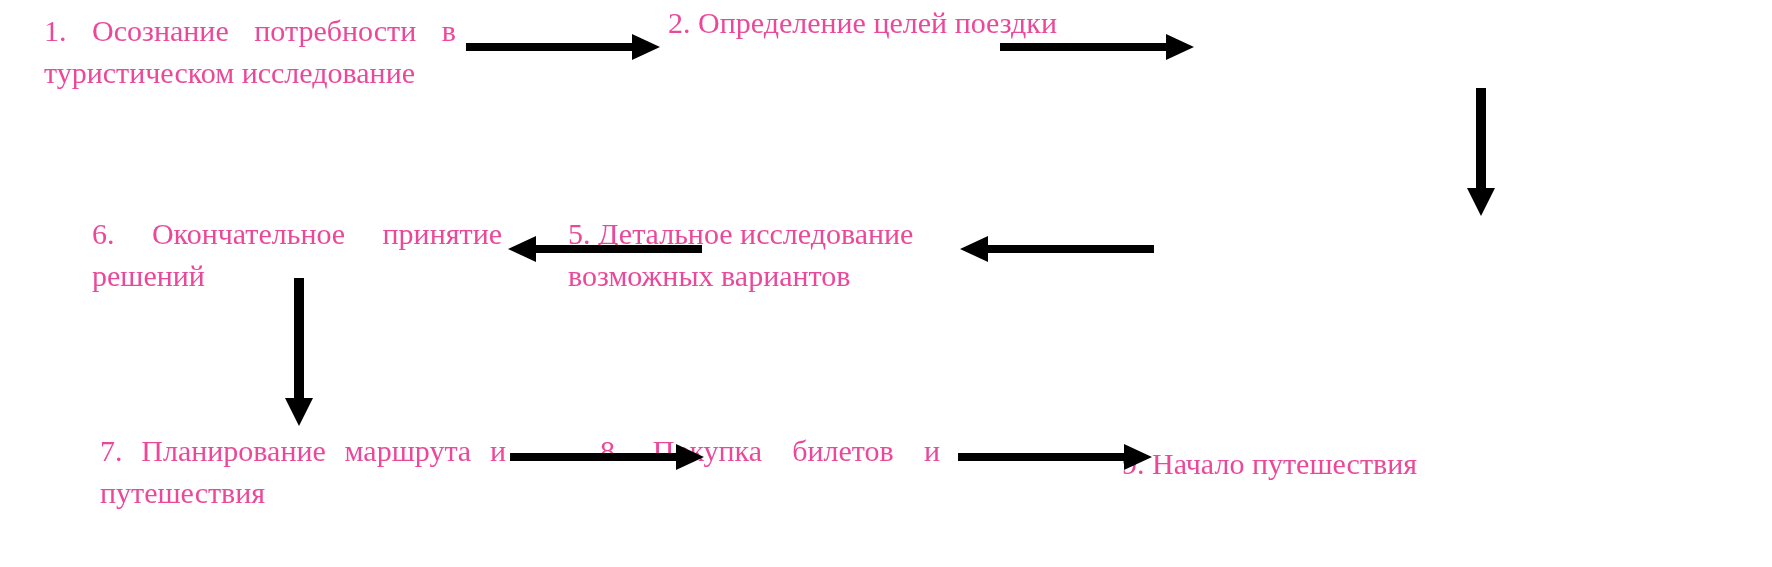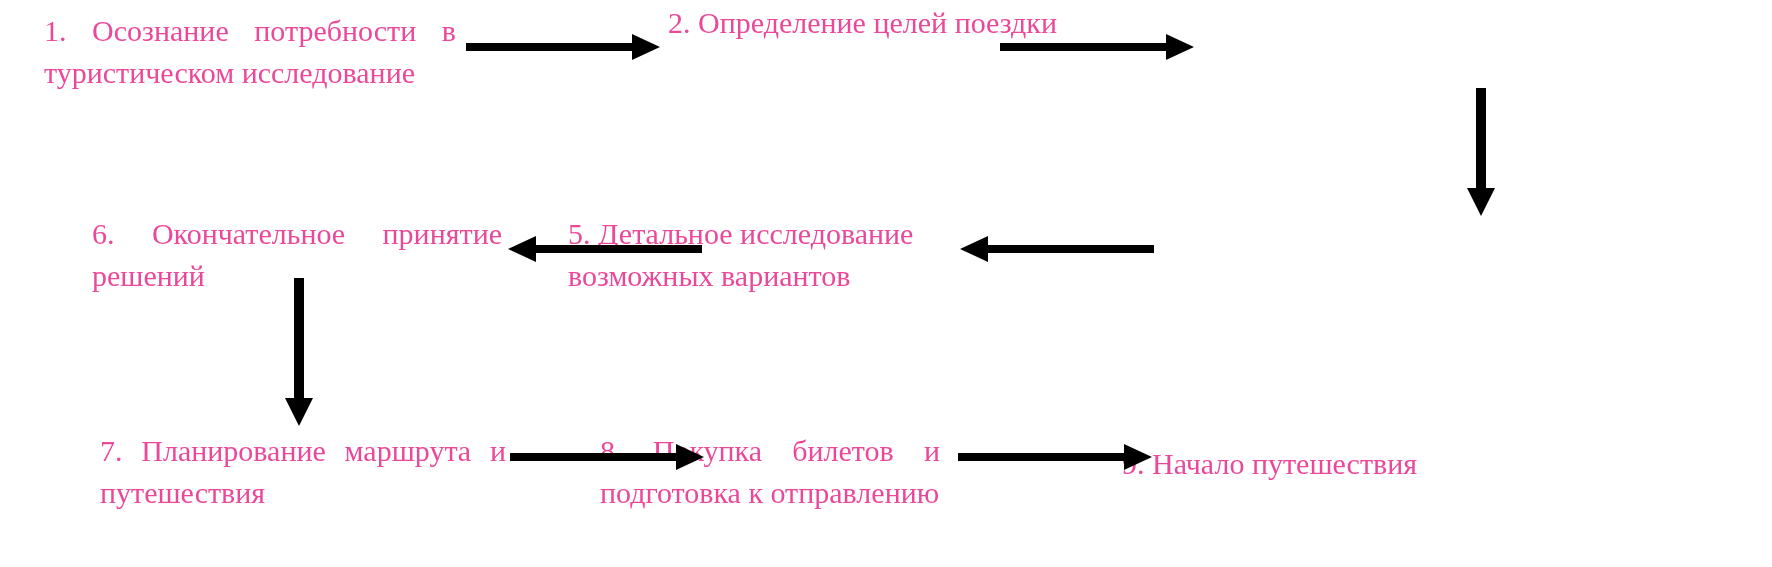--- a/index.html
+++ b/index.html
@@ -99,21 +99,20 @@
   </div>
 
 
   <div class="block b7">
     <span class="line">7. Планирование маршрута и</span>
     <span class="line last">путешествия</span>
   </div>
 
   <div class="block b8">
     <span class="line">8. Покупка билетов и</span>
-    <span class="line last">подготовка к отправлению</span>
   </div>
 
   <div class="block b9 single">
     <span class="line">9. Начало путешествия</span>
   </div>
 
   <span class="arrow a1">
     <svg width="196" height="34" viewBox="0 0 196 34">
       <path d="M0 13 H166 V4 L194 17 L166 30 V21 H0 Z" fill="#000000"></path>
     </svg>

